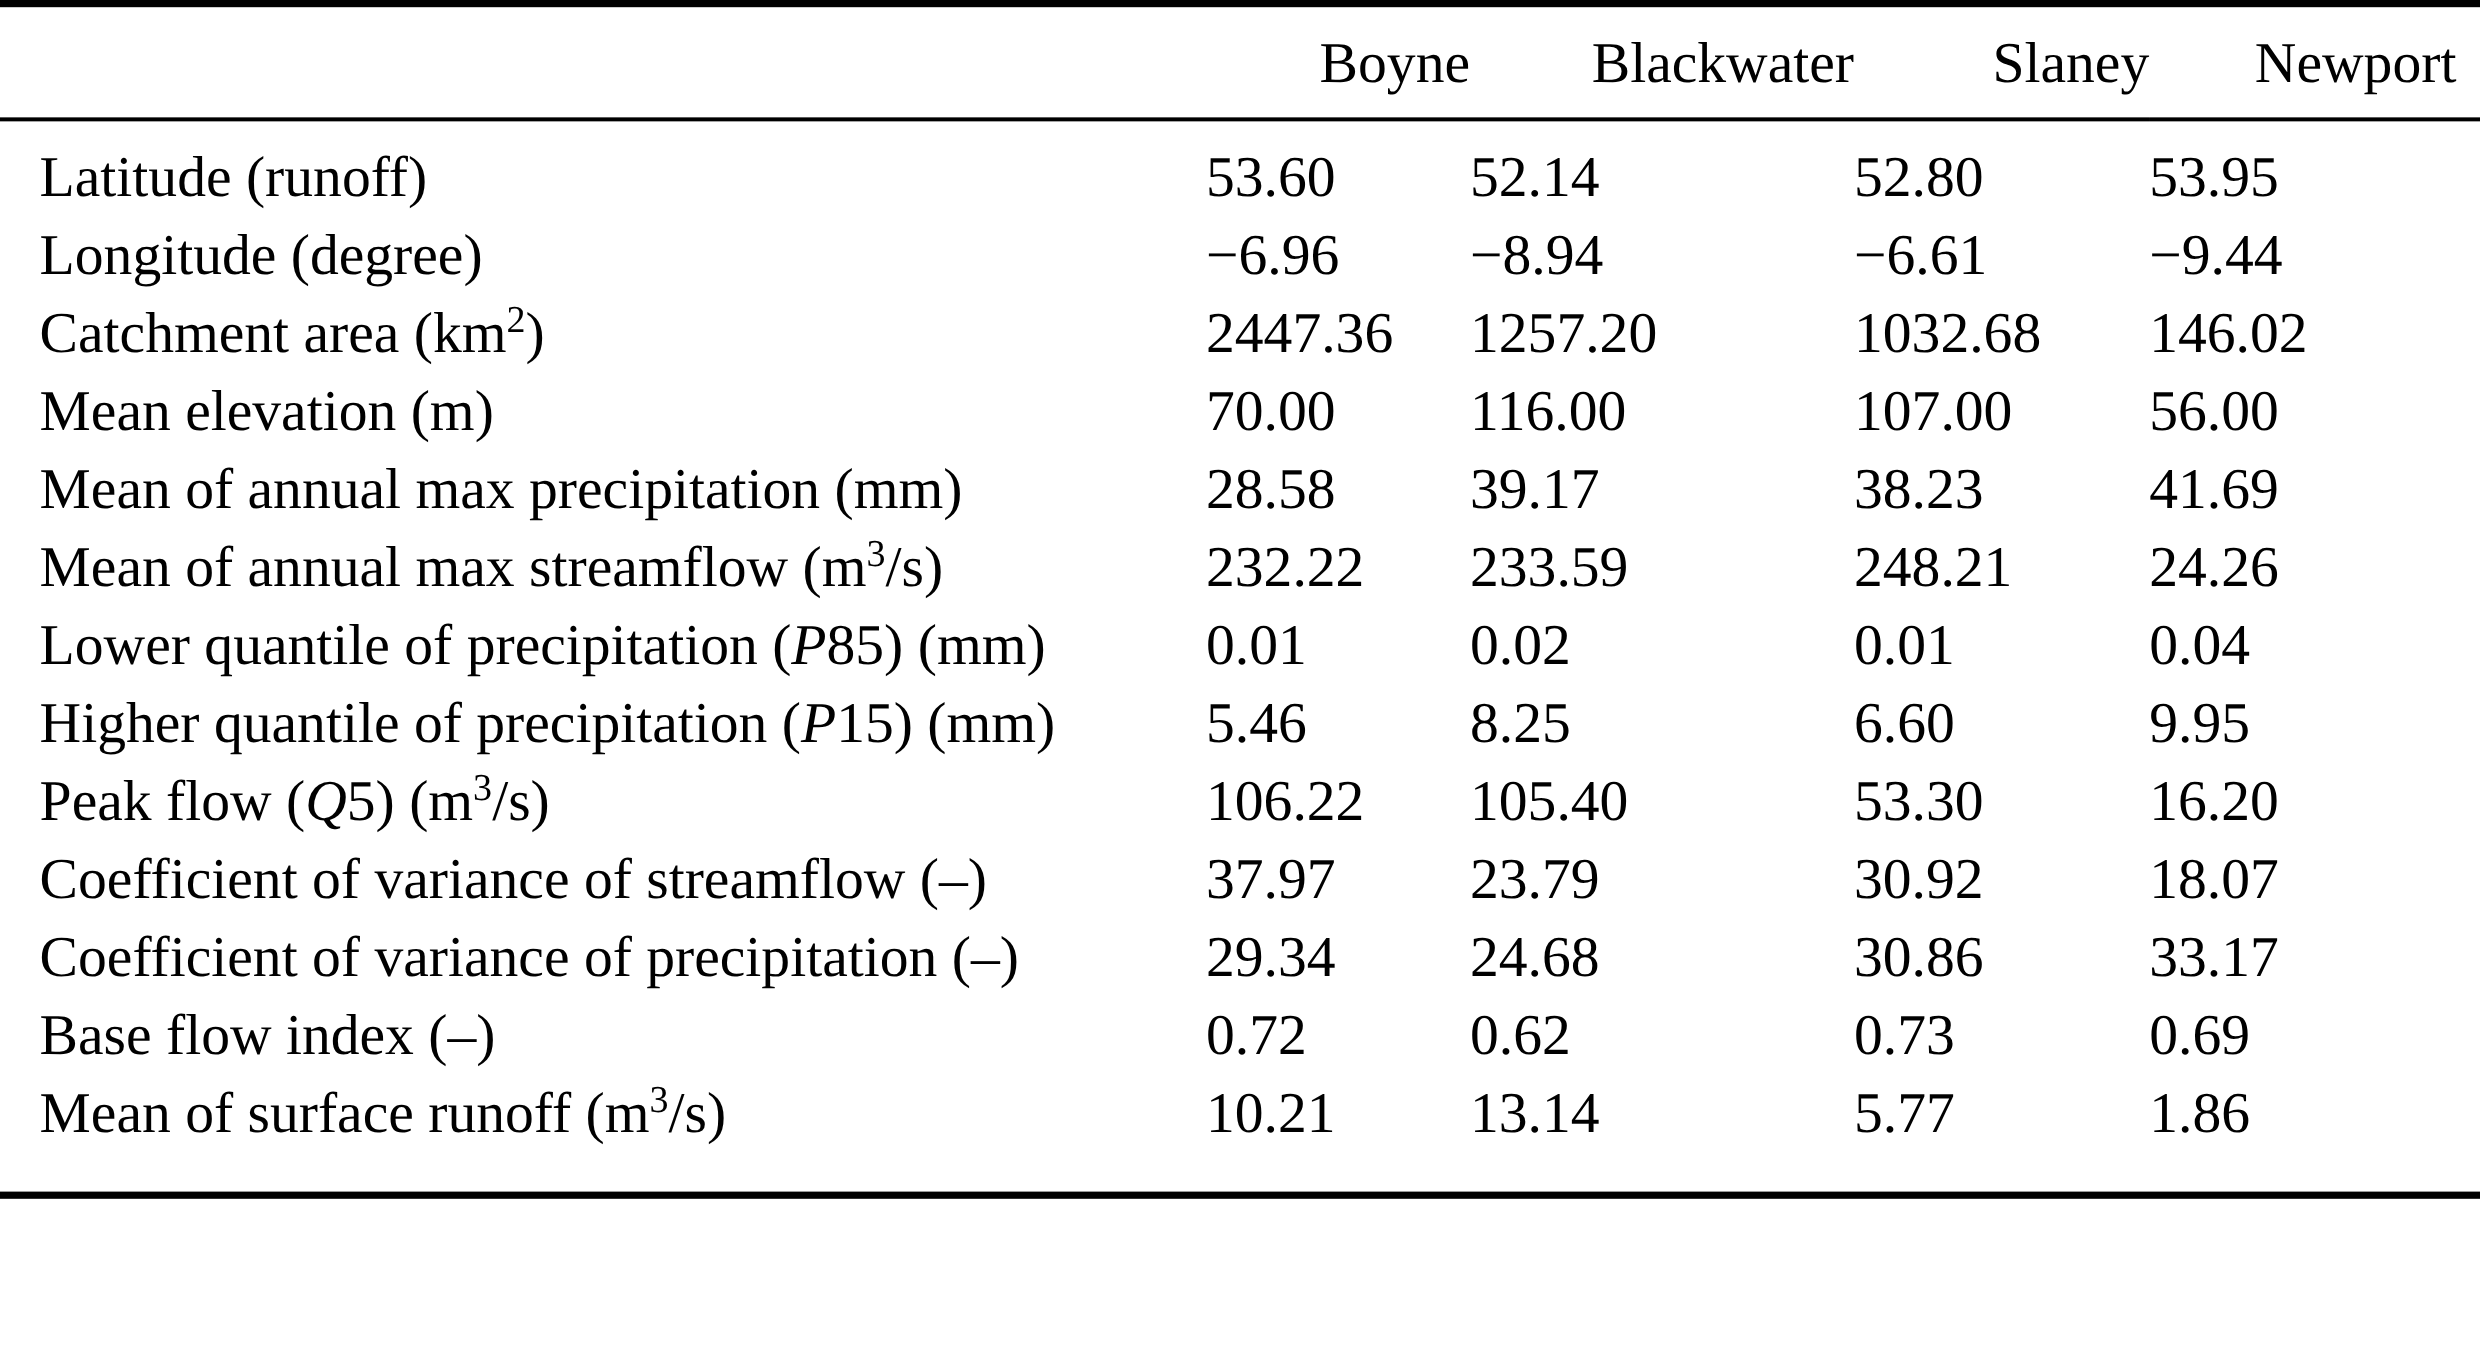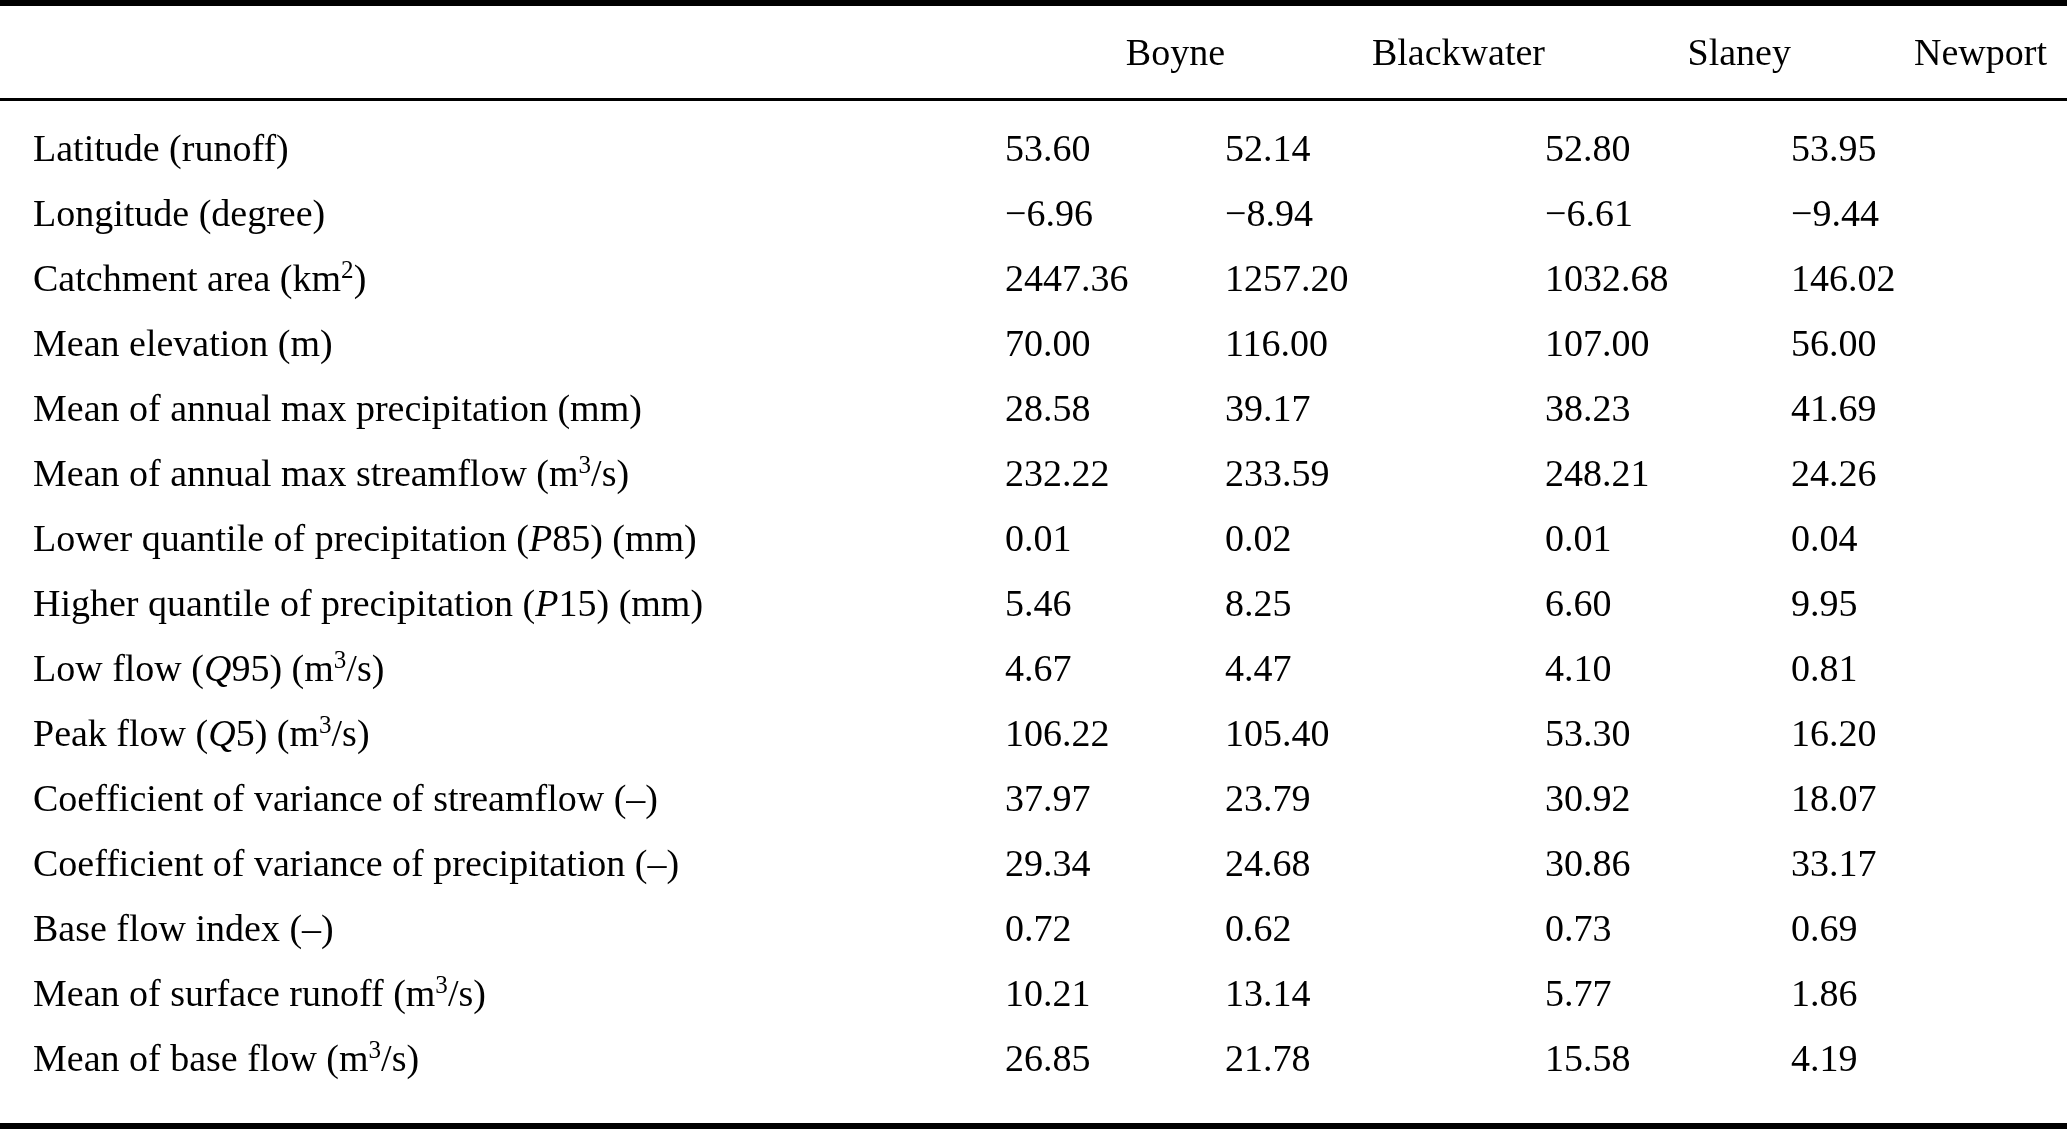--- a/index.html
+++ b/index.html
@@ -17,21 +17,21 @@
     overflow: hidden;
   }
   .rule-top {
     height: 6px;
     background: #000000;
   }
   table.paper-table {
     width: 2067px;
     table-layout: fixed;
     border-collapse: collapse;
-    font-size: 38px;
+    font-size: 48px;
   }
   table.paper-table thead th {
     height: 92px;
     font-weight: normal;
     text-align: right;
     vertical-align: middle;
     border-bottom: 3px solid #000000;
     padding: 0;
     white-space: nowrap;
   }
@@ -147,27 +147,20 @@
           <td>0.04</td>
         </tr>
         <tr>
           <th class="rowlabel"><span>Higher quantile of precipitation (</span><i>P</i><span>15) (mm)</span></th>
           <td>5.46</td>
           <td>8.25</td>
           <td>6.60</td>
           <td>9.95</td>
         </tr>
         <tr>
-          <th class="rowlabel"><span>Low flow (</span><i>Q</i><span>95) (m</span><sup>3</sup><span>/s)</span></th>
-          <td>4.67</td>
-          <td>4.47</td>
-          <td>4.10</td>
-          <td>0.81</td>
-        </tr>
-        <tr>
           <th class="rowlabel"><span>Peak flow (</span><i>Q</i><span>5) (m</span><sup>3</sup><span>/s)</span></th>
           <td>106.22</td>
           <td>105.40</td>
           <td>53.30</td>
           <td>16.20</td>
         </tr>
         <tr>
           <th class="rowlabel"><span>Coefficient of variance of streamflow (–)</span></th>
           <td>37.97</td>
           <td>23.79</td>
@@ -188,23 +181,16 @@
           <td>0.73</td>
           <td>0.69</td>
         </tr>
         <tr>
           <th class="rowlabel"><span>Mean of surface runoff (m</span><sup>3</sup><span>/s)</span></th>
           <td>10.21</td>
           <td>13.14</td>
           <td>5.77</td>
           <td>1.86</td>
         </tr>
-        <tr>
-          <th class="rowlabel"><span>Mean of base flow (m</span><sup>3</sup><span>/s)</span></th>
-          <td>26.85</td>
-          <td>21.78</td>
-          <td>15.58</td>
-          <td>4.19</td>
-        </tr>
       </tbody>
   </table>
   <div class="rule-bottom"></div>
 </div>
 
 </body></html>

